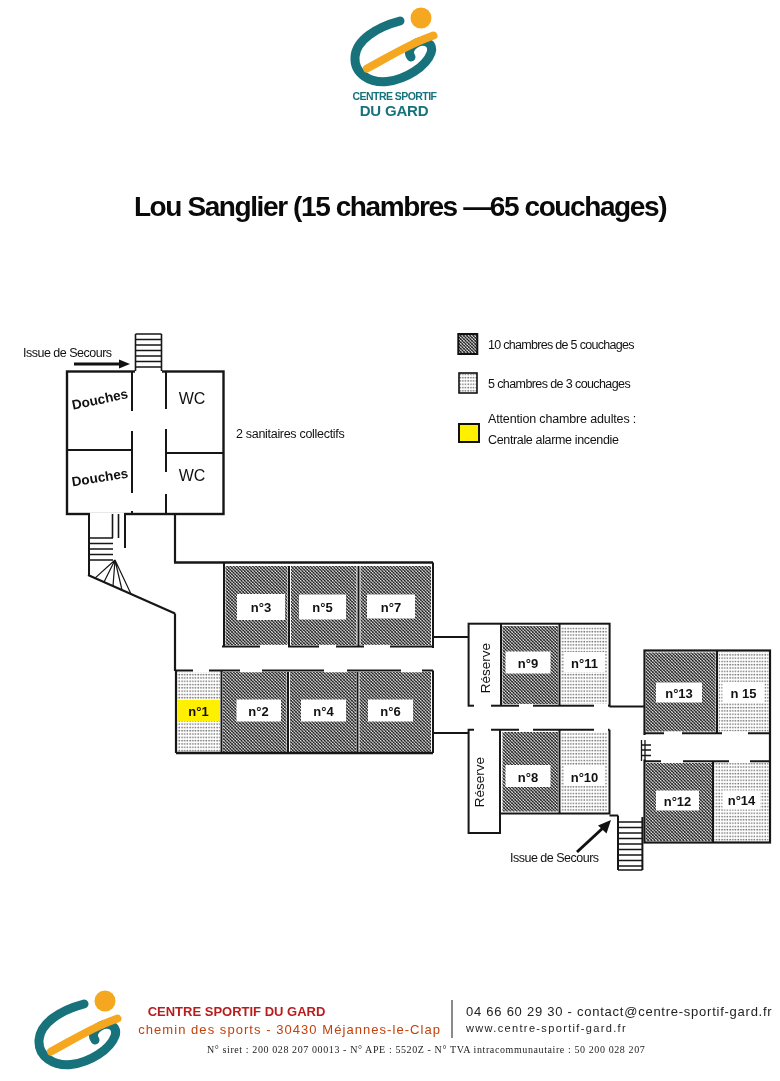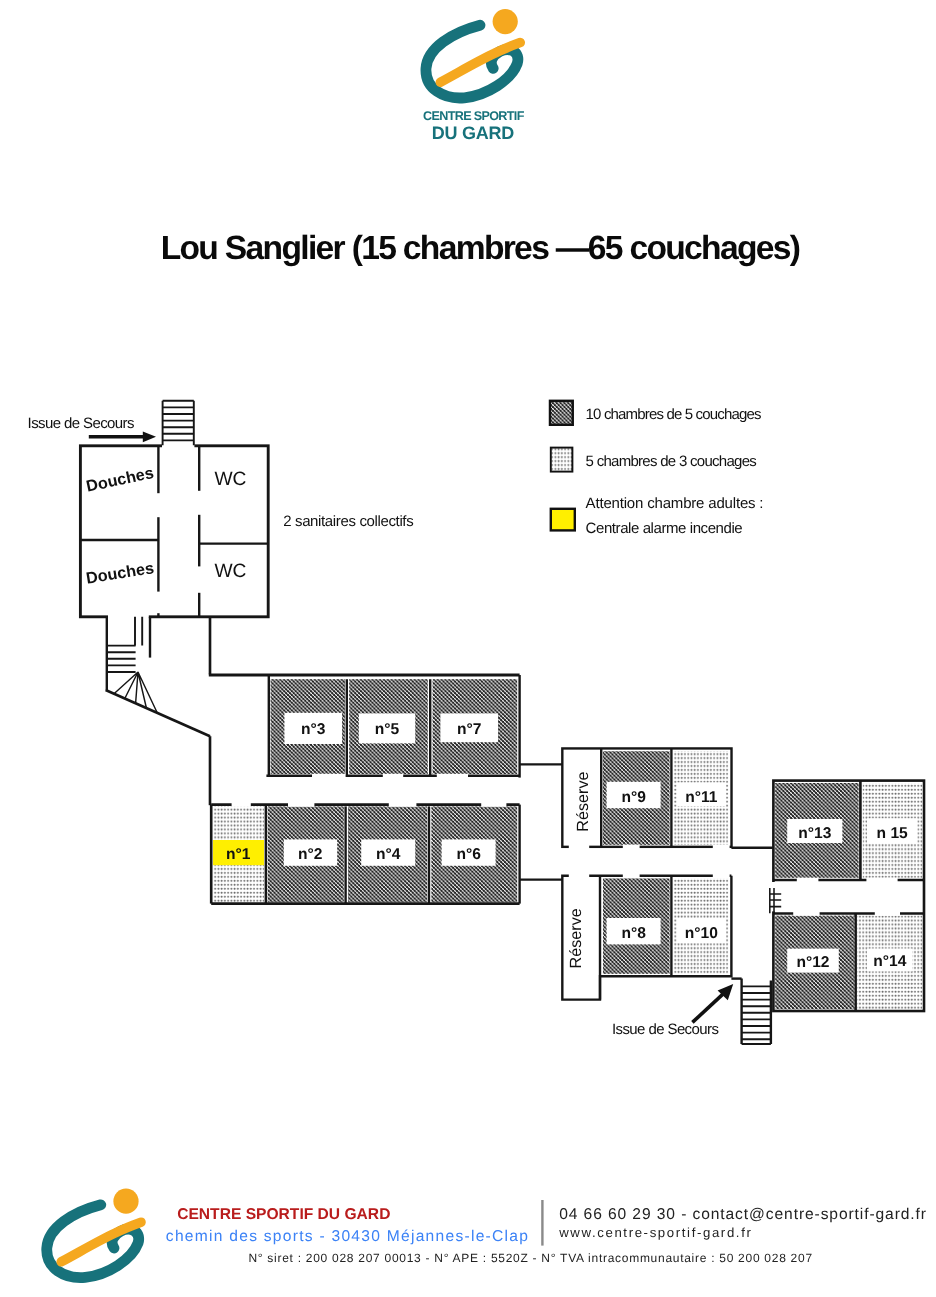--- a/index.html
+++ b/index.html
@@ -366,21 +366,21 @@
 
   <path d="M70,21 C47,27 26,40 25,57 C24,74 40,83 57,81.5 C76,79.5 96,66.5 101,53 C104,43.5 95,38.5 86.5,43 C80,46.5 77.5,52 81,57" fill="none" stroke="#17727b" stroke-width="9" stroke-linecap="round"></path>
 
   <path d="M37,68.5 C52,60.5 67,51.5 82,44.5 C90,40.5 98,37.5 103.5,35.5" fill="none" stroke="#f5a81f" stroke-width="8" stroke-linecap="round"></path>
 
   <circle cx="91" cy="18" r="10.5" fill="#f5a81f"></circle>
 </svg>
 
 <div class="abs" style="left:0;top:1004px;width:441px;text-align:center;font-size:13px;font-weight:bold;color:#b91c1c;margin-left:16px;">CENTRE SPORTIF DU GARD</div>
 
-<div class="abs" style="left:0;top:1021.5px;width:441px;text-align:right;font-size:13px;letter-spacing:1.05px;color:#3b82f6;">chemin des sports - 30430 Méjannes-le-Clap</div>
+<div class="abs" style="left:0;top:1021.5px;width:441px;text-align:right;font-size:13px;letter-spacing:1.05px;color:#c2410c;">chemin des sports - 30430 Méjannes-le-Clap</div>
 
 <div class="abs" style="left:450.5px;top:1000px;width:2px;height:38px;background:#8a8a8a;"></div>
 
 <div class="abs" style="left:466px;top:1004px;font-size:13px;letter-spacing:0.75px;color:#222;">04 66 60 29 30 - contact@centre-sportif-gard.fr</div>
 
 <div class="abs" style="left:466px;top:1021.5px;font-size:11px;letter-spacing:1.35px;color:#222;">www.centre-sportif-gard.fr</div>
 
-<div class="abs" style="left:207px;top:1043.5px;font-size:10px;letter-spacing:0.6px;color:#222;">N° siret : 200 028 207 00013 - N° APE : 5520Z - N° TVA intracommunautaire : 50 200 028 207</div>
+<div class="abs" style="left:207px;top:1043.5px;font-size:10px;letter-spacing:0.6px;color:#222;font-family:Liberation Serif, serif;">N° siret : 200 028 207 00013 - N° APE : 5520Z - N° TVA intracommunautaire : 50 200 028 207</div>
 
 </body></html>

